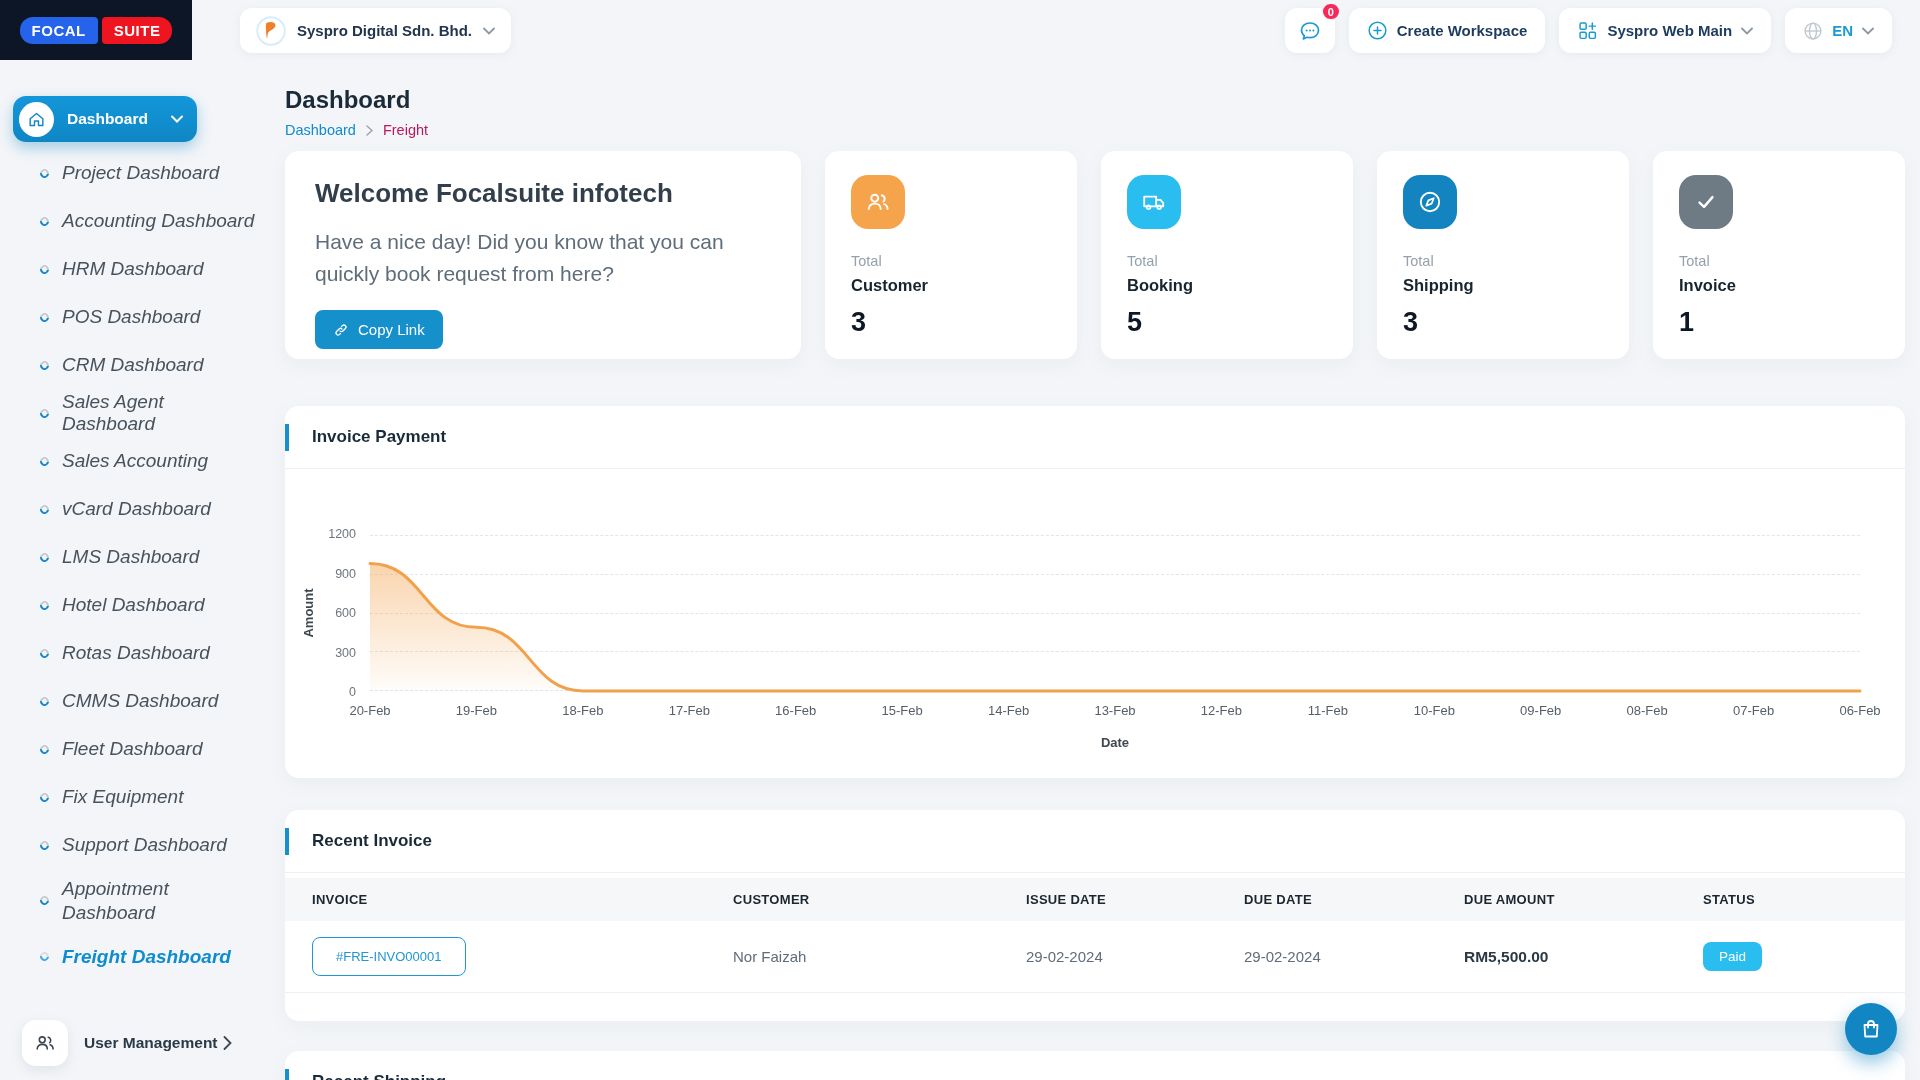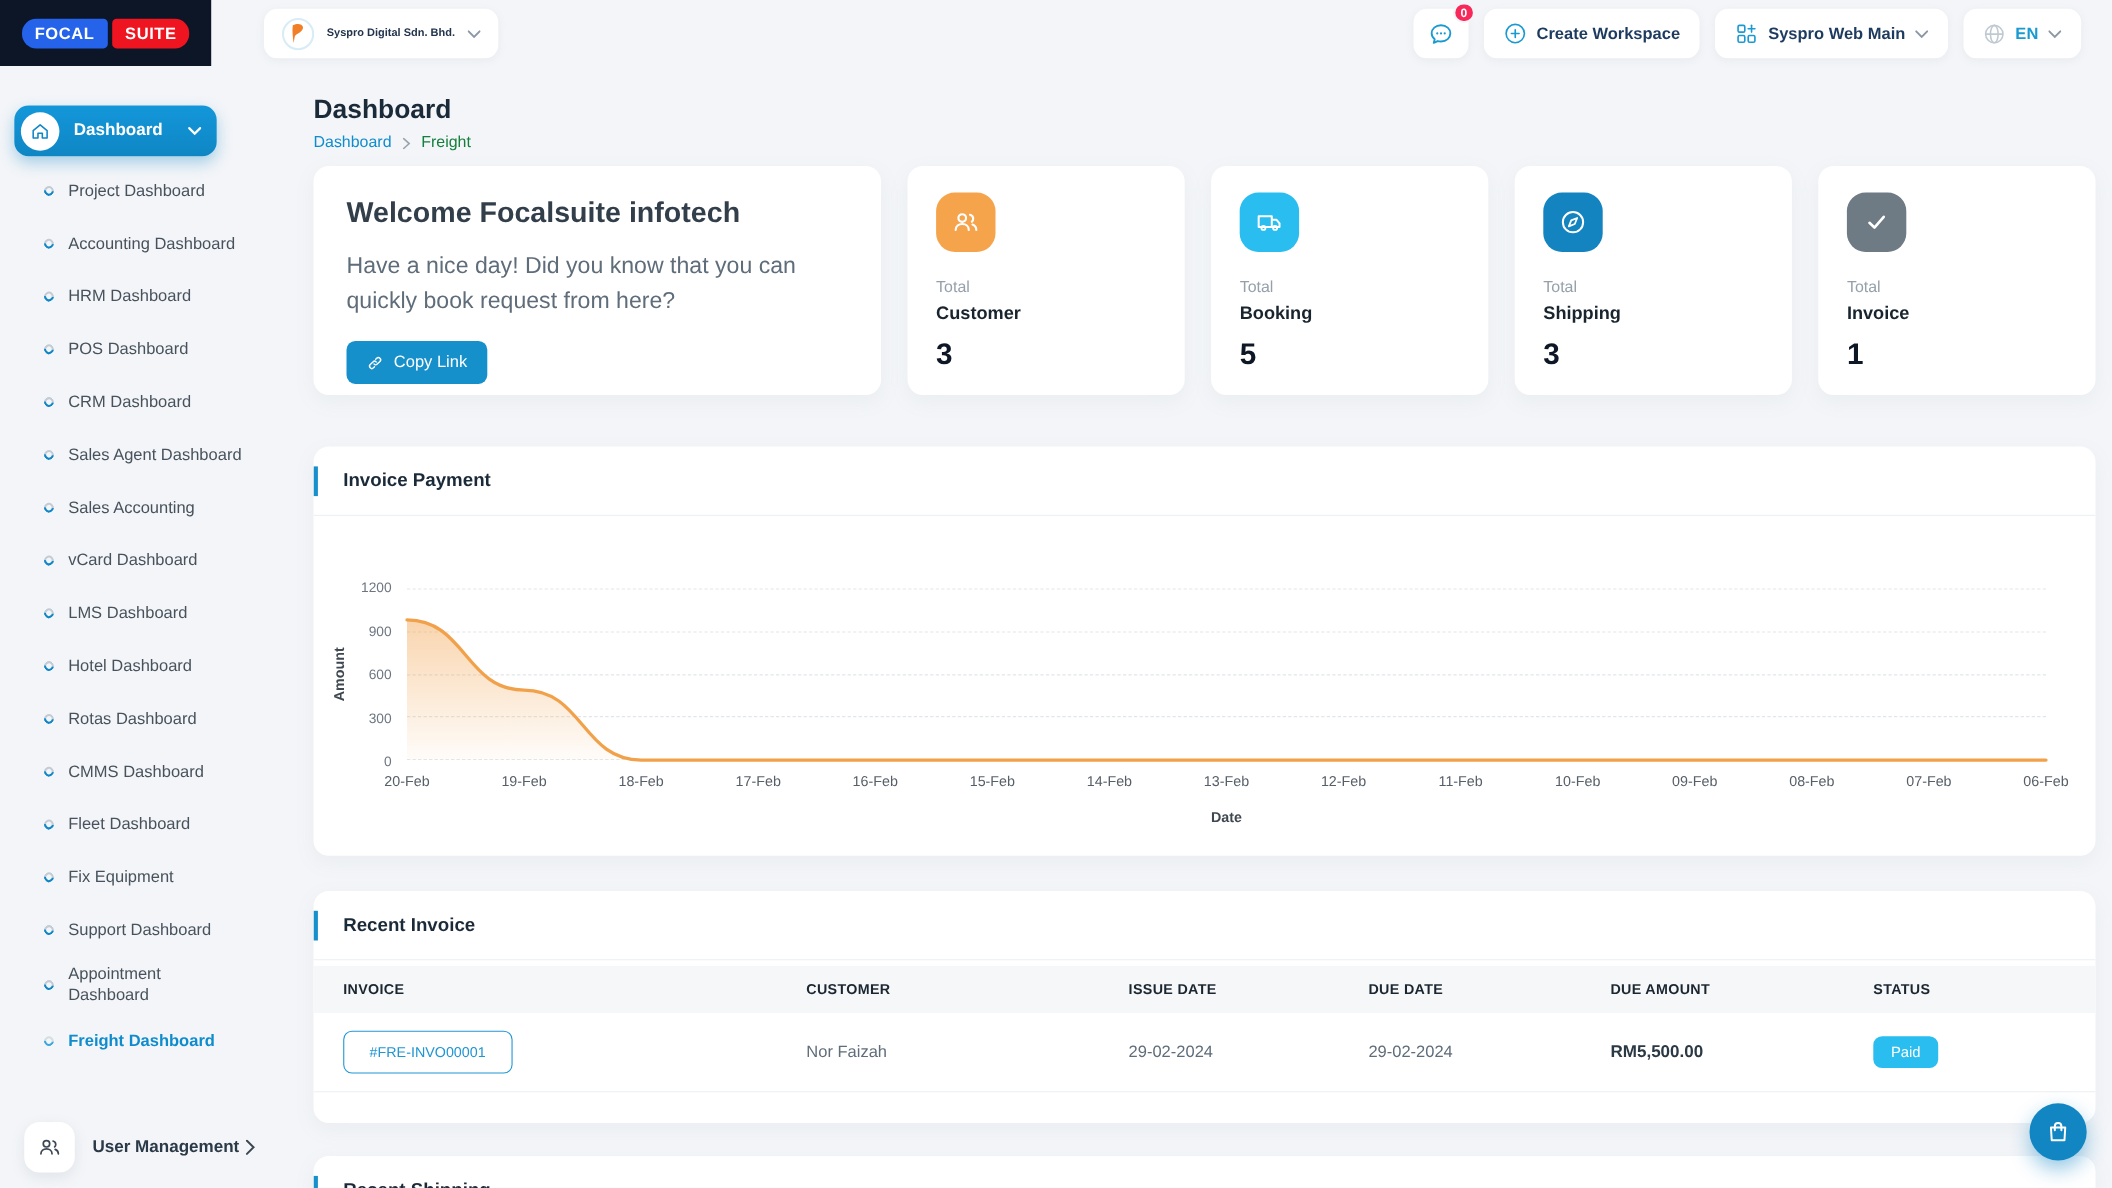--- a/index.html
+++ b/index.html
@@ -10,21 +10,21 @@
   .logo-block { position:absolute; left:0; top:0; width:192px; height:60px; background:#0c1626;
     display:flex; align-items:center; justify-content:center; gap:4px; z-index:5; }
   .logo-pill { color:#fff; font-weight:bold; font-size:15px; letter-spacing:.5px; padding:5px 12px; }
   .logo-pill.focal { background:#2563eb; border-radius:13px 4px 4px 13px; }
   .logo-pill.suite { background:#ee1420; border-radius:4px 13px 13px 4px; }
 
   .pill { background:#fff; border-radius:12px; box-shadow:0 2px 8px rgba(140,152,164,.10);
     display:flex; align-items:center; height:45px; }
   .workspace-pill { position:absolute; left:240px; top:8px; padding:0 16px; gap:11px; cursor:pointer; }
   .ws-logo { width:30px; height:30px; }
-  .ws-label { font-size:10px; font-weight:600; color:#22354d; }
+  .ws-label { font-size:15px; font-weight:600; color:#22354d; }
 
   .topbar-right { position:absolute; right:28px; top:8px; display:flex; gap:14px; z-index:5; }
   .chat-pill { width:50px; justify-content:center; position:relative; cursor:pointer; }
   .chat-badge { position:absolute; top:-6px; right:-6px; min-width:19px; height:19px; padding:0 5px;
     background:#f8285a; color:#fff; border-radius:10px; font-size:11px; font-weight:bold;
     display:flex; align-items:center; justify-content:center; border:2px solid #f3f5f8; }
   .btn-pill { padding:0 18px; gap:9px; font-size:15px; font-weight:600; color:#1d3a5f; cursor:pointer; }
   .lang-label { color:#1b9ad2; }
 
   
@@ -34,38 +34,38 @@
     box-shadow:0 6px 14px rgba(16,134,198,.35); cursor:pointer; }
   .dash-btn .home-circle { width:35px; height:35px; border-radius:50%; background:#fff;
     margin-left:6px; display:flex; align-items:center; justify-content:center; }
   .dash-btn .lbl { color:#fff; font-weight:bold; font-size:15.5px; margin-left:13px; flex:1; }
   .dash-btn .chev { margin-right:14px; display:flex; }
 
   .menu { margin-top:7px; list-style:none; }
   .menu li { min-height:48px; display:flex; align-items:center; padding-left:40px; gap:13px; cursor:pointer; }
   .bullet { width:9px; height:9px; border-radius:50%; border:2px solid #c3ccd4;
     border-bottom-color:#1186c6; border-left-color:#1186c6; transform:rotate(-40deg); flex:none; }
-  .menu li span.itm { font-size:15px; color:#47525c; }
+  .menu li span.itm { font-size:19px; color:#47525c;font-style:italic; }
   .menu li.two-line span.itm { max-width:132px; line-height:1.25; padding:8px 0; }
   .menu li.active span.itm { color:#0f8ccd; font-weight:bold; }
   .menu li.active .bullet { border-color:#d6dde3; border-bottom-color:#3aa7dd; border-left-color:#3aa7dd; }
 
   .user-mgmt { position:absolute; left:0; bottom:14px; width:240px; display:flex; align-items:center; cursor:pointer; }
   .um-icon { width:46px; height:46px; border-radius:14px; background:#fff; margin-left:22px;
     box-shadow:0 4px 12px rgba(140,152,164,.18); display:flex; align-items:center; justify-content:center; }
   .um-label { font-size:15.5px; font-weight:600; color:#2b3a48; margin-left:16px; flex:1; }
   .um-chev { margin-right:8px; display:flex; }
 
   
   .main { position:absolute; left:285px; top:60px; width:1620px; }
   .page-title { font-size:24px; font-weight:bold; color:#1b2a38; margin-top:26px; }
   .breadcrumb { display:flex; align-items:center; gap:10px; margin-top:8px; font-size:14.5px; }
   .bc-link { color:#0f8ccd; cursor:pointer; }
   .bc-sep { color:#9aa5b0; display:flex; }
-  .bc-current { color:#15803d; }
+  .bc-current { color:#be185d; }
 
   .cards-row { display:flex; gap:24px; margin-top:13px; }
   .card { background:#fff; border-radius:14px; box-shadow:0 6px 18px rgba(140,152,164,.08); }
 
   .welcome-card { width:516px; height:208px; padding:27px 30px; flex:none; }
   .welcome-title { font-size:26px; font-weight:bold; color:#323f4b; }
   .welcome-msg { font-size:21px; color:#5f6d7a; line-height:1.5; margin-top:17px; max-width:462px; }
   .copy-btn { margin-top:21px; display:inline-flex; align-items:center; gap:9px; background:#1690cb;
     color:#fff; border:none; border-radius:8px; padding:11px 18px; font-size:15px;
     font-family:inherit; cursor:pointer; }

